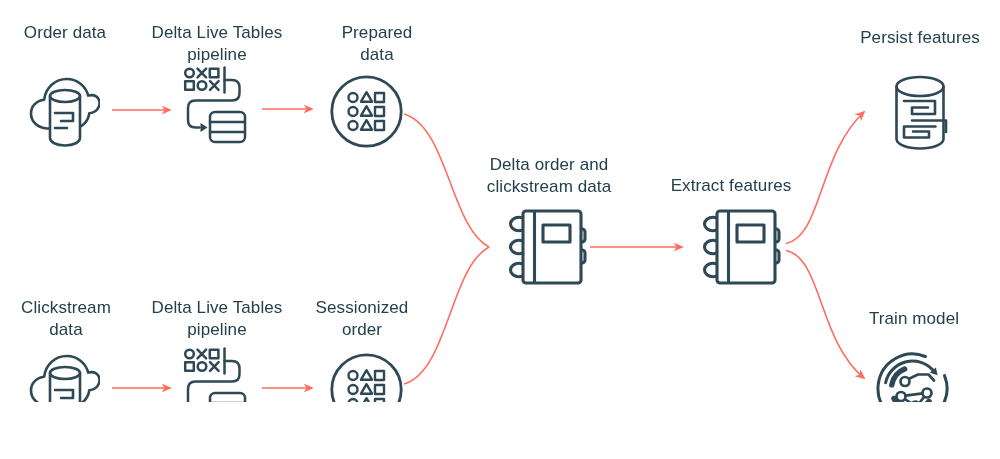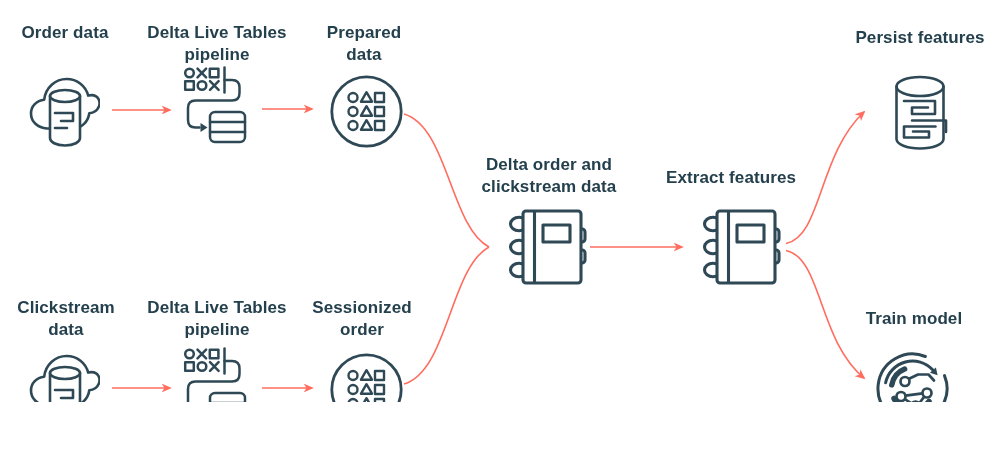--- a/index.html
+++ b/index.html
@@ -4,38 +4,38 @@
 <style>
   :root{
     --icon-stroke:#2E4955;
     --text:#24404D;
     --arrow:#FF6D5F;
     --background:#FFFFFF;
   }
   html,body{margin:0;padding:0;background:var(--background);}
   .canvas{
     position:relative;width:1000px;height:402px;background:var(--background);
-    font-family:"Liberation Sans", sans-serif;overflow:hidden;font-weight:bold;
+    font-family:"Liberation Sans", sans-serif;overflow:hidden;
   }
   .lbl{
     position:absolute;width:190px;margin-left:-95px;text-align:center;
     font-size:17px;line-height:22px;color:var(--text);white-space:pre-line;
     letter-spacing:.1px;
   }
   .icon{position:absolute;color:var(--icon-stroke);}
   .icon *{vector-effect:non-scaling-stroke;}
   svg.edges{position:absolute;left:0;top:0;width:1000px;height:459px;}
   .edge{stroke:var(--arrow);stroke-width:1.6;fill:none;}
   .ah{fill:var(--arrow);}
   
   #lbl-order{left:65px;top:22px;}
   #lbl-dlt-top{left:217px;top:22px;}
-  #lbl-prepared{left:364px;top:22px;}
+  #lbl-prepared{left:377px;top:22px;}
   #lbl-join{left:549px;top:154px;}
-  #lbl-extract{left:731px;top:167px;}
+  #lbl-extract{left:731px;top:175px;}
   #lbl-persist{left:920px;top:27px;}
   #lbl-train{left:914px;top:308px;}
   #lbl-clickstream{left:66px;top:297px;}
   #lbl-dlt-bottom{left:217px;top:297px;}
   #lbl-sessionized{left:362px;top:297px;}
   
   #ic-order{left:28px;top:68px;}
   #ic-dlt-top{left:183px;top:66px;}
   #ic-prepared{left:329px;top:74px;}
   #ic-join{left:504px;top:207px;}

